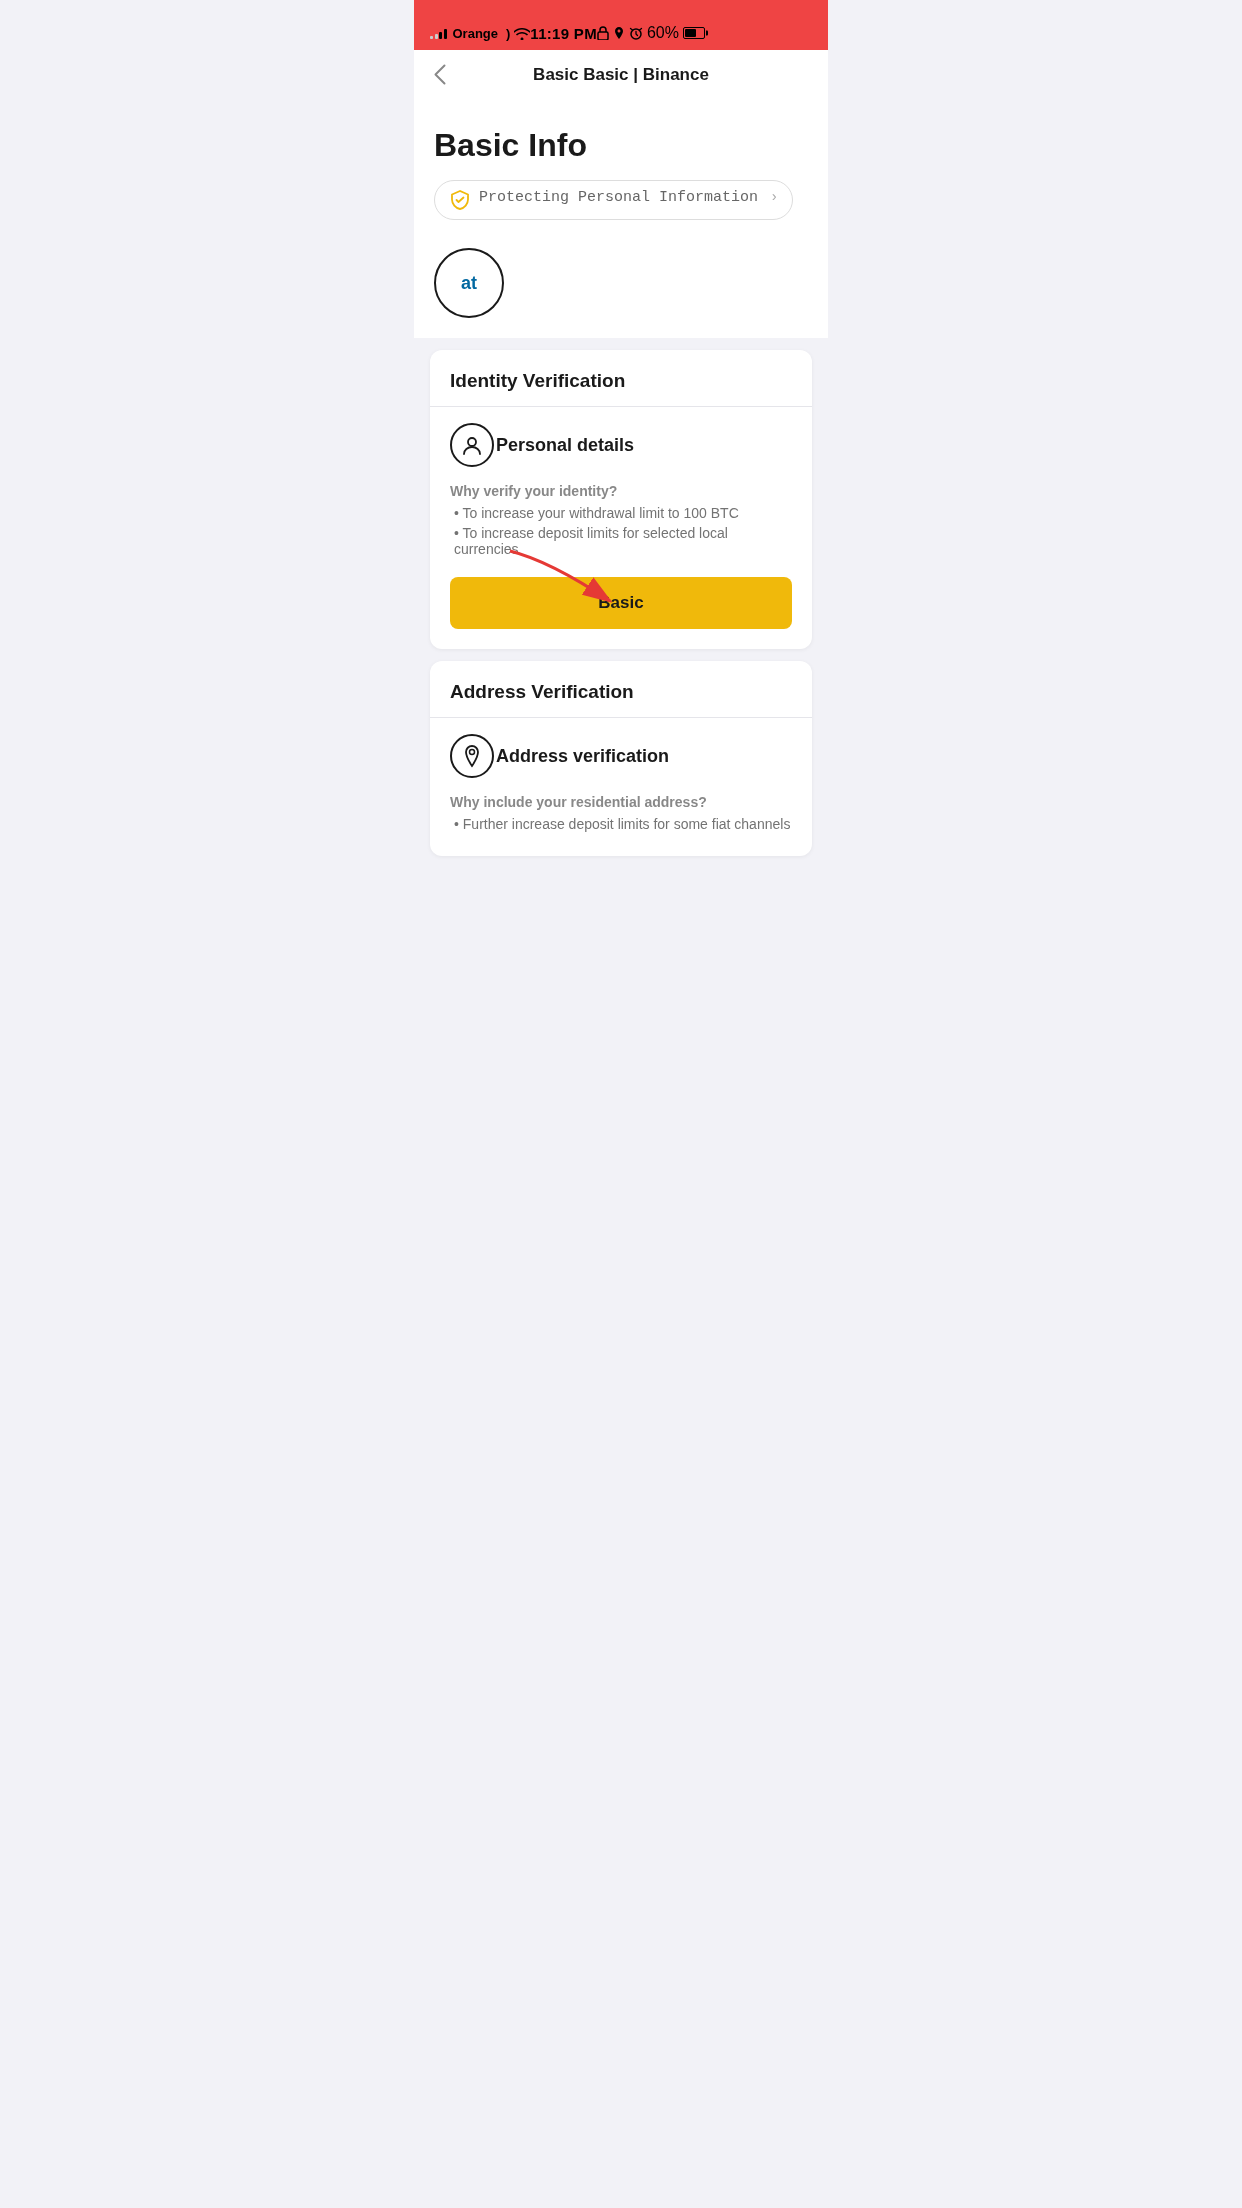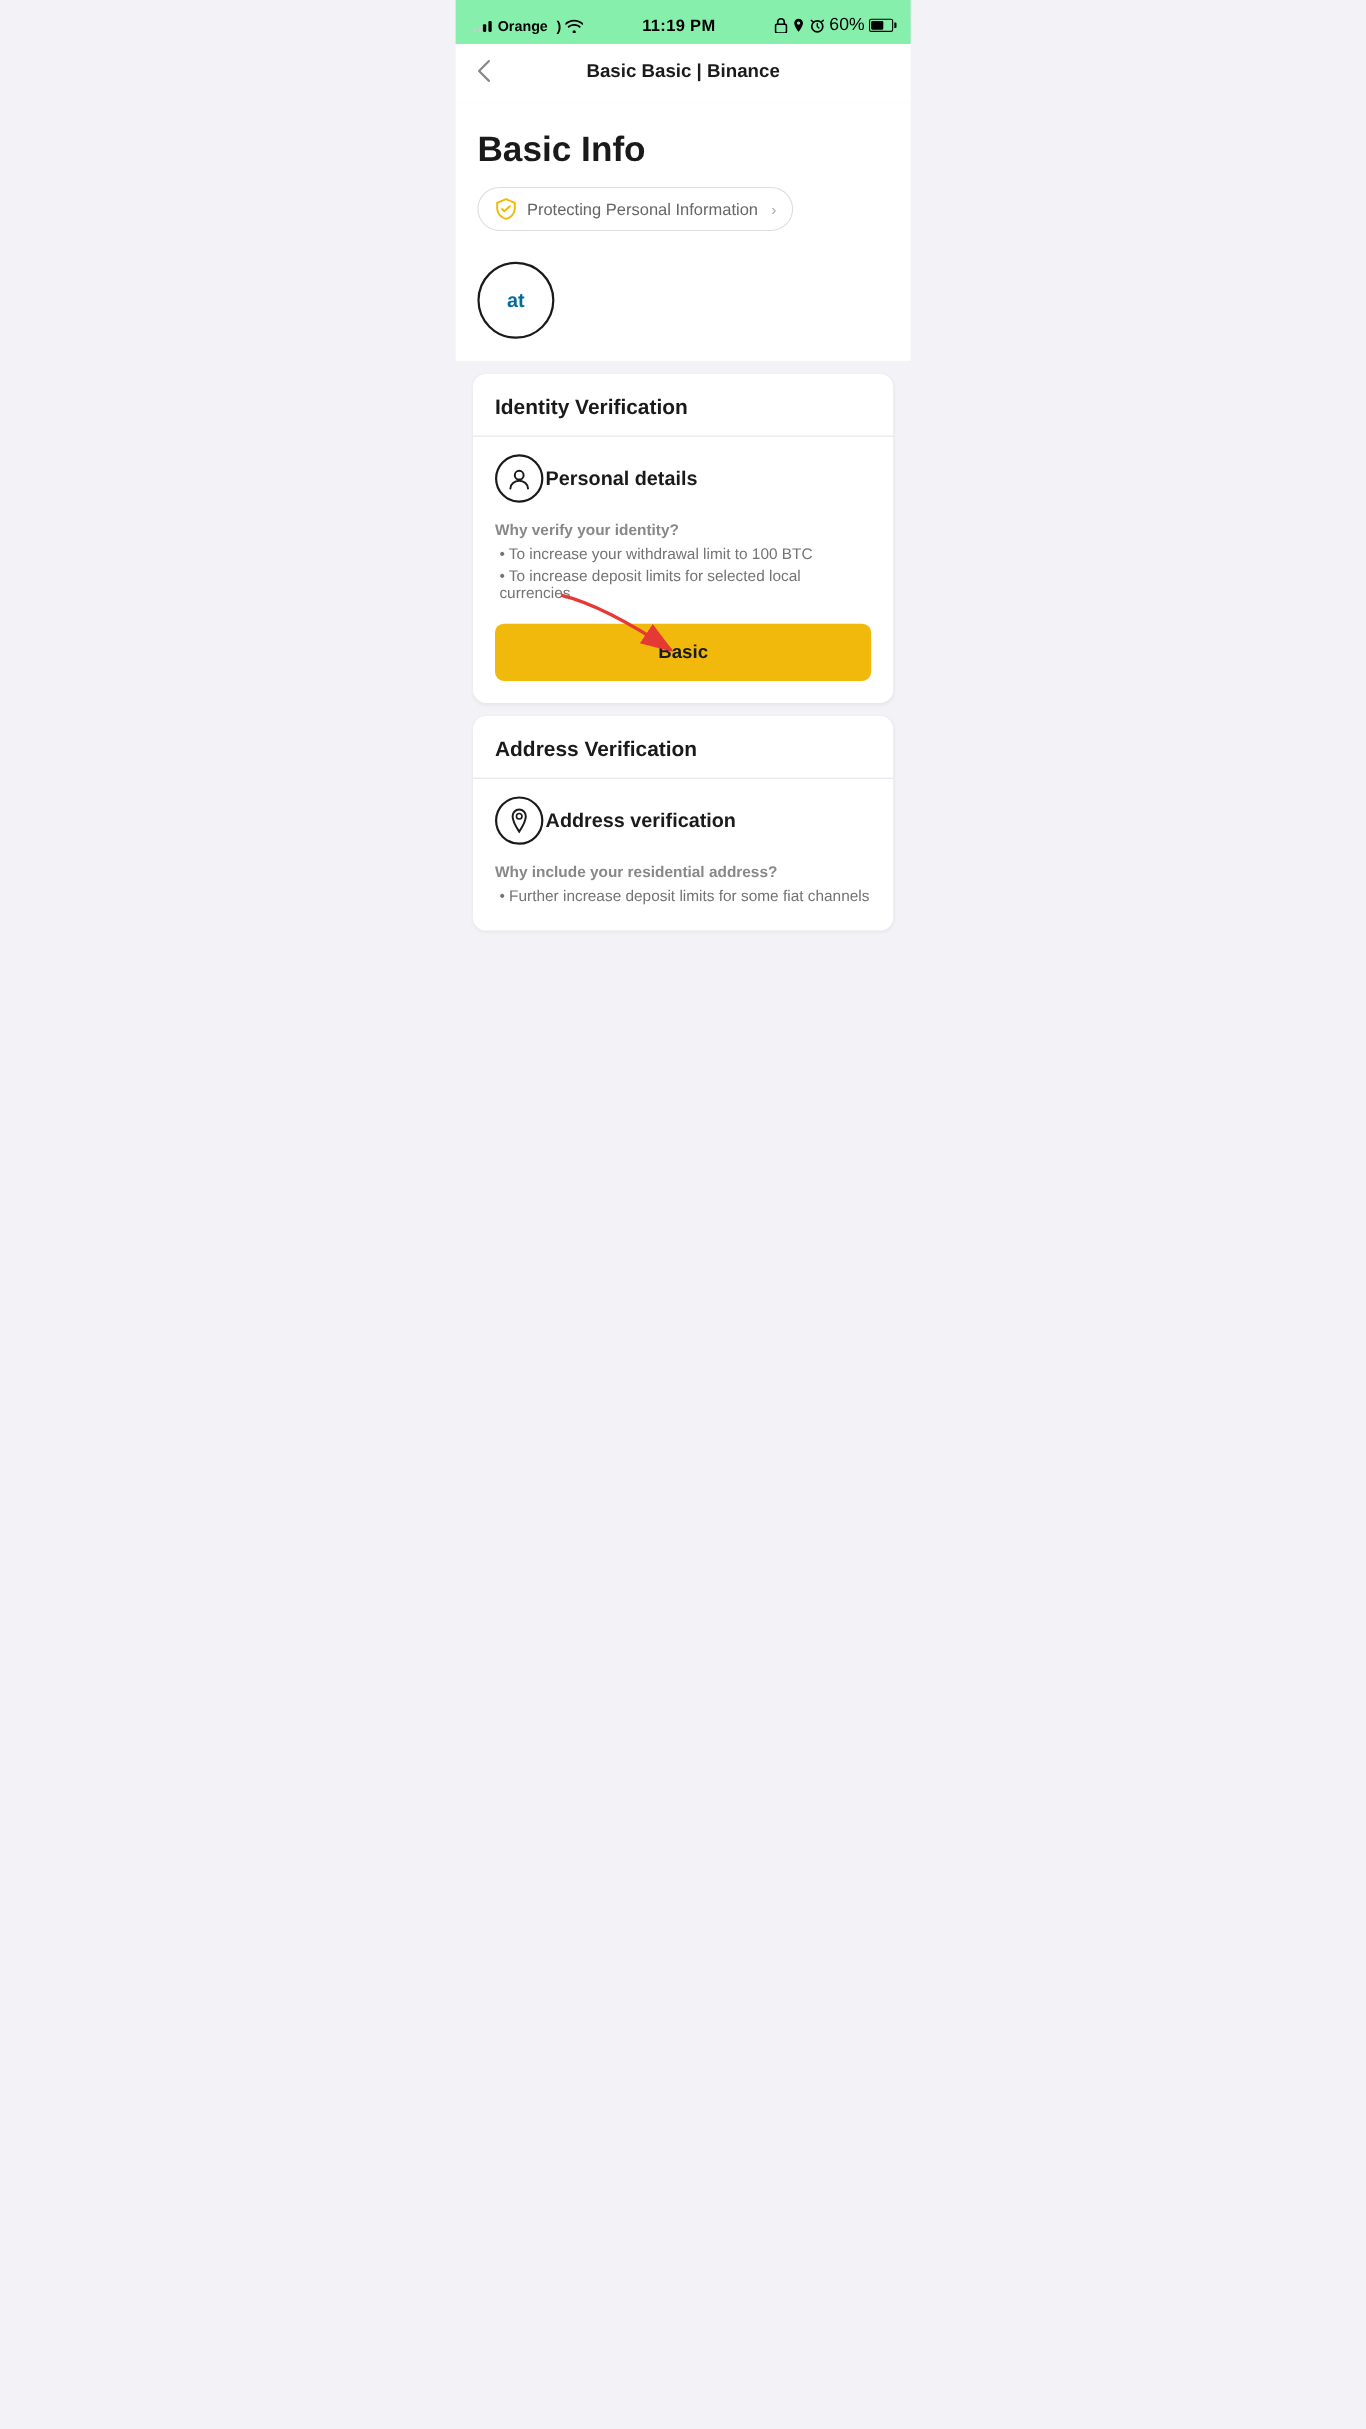--- a/index.html
+++ b/index.html
@@ -9,25 +9,24 @@
       font-family: -apple-system, BlinkMacSystemFont, 'Helvetica Neue', Arial, sans-serif;
       background: #f2f2f7;
       width: 414px;
       min-height: 736px;
       margin: 0 auto;
       font-size: 16px;
     }
 
     
     .status-bar {
-      background: #86efac;
-      display: flex;
-      justify-content: space-between;
-      align-items: center;
-      padding: 14px 16px 8px;
+      background: #ef4444;
+      display: flex;
+      align-items: center;
+      padding: 24px 16px 8px;
       font-size: 13px;
       font-weight: 600;
     }
     .status-left {
       display: flex;
       align-items: center;
       gap: 4px;
     }
     .signal-bars {
       display: flex;
@@ -131,26 +130,27 @@
       padding: 24px 20px 20px;
     }
     .page-title {
       font-size: 32px;
       font-weight: 800;
       color: #1a1a1a;
       margin-bottom: 16px;
     }
     .privacy-badge {
       display: inline-flex;
-      align-items: center;
+      align-items: flex-start;
       border: 1.5px solid #ddd;
       border-radius: 20px;
       padding: 8px 14px;
       gap: 8px;
       cursor: pointer;
+      font-family: Liberation Mono, monospace;
     }
     .privacy-badge-text {
       font-size: 15px;
       color: #666;
     }
     .privacy-badge-arrow {
       font-size: 14px;
       color: #aaa;
       margin-left: 4px;
     }

